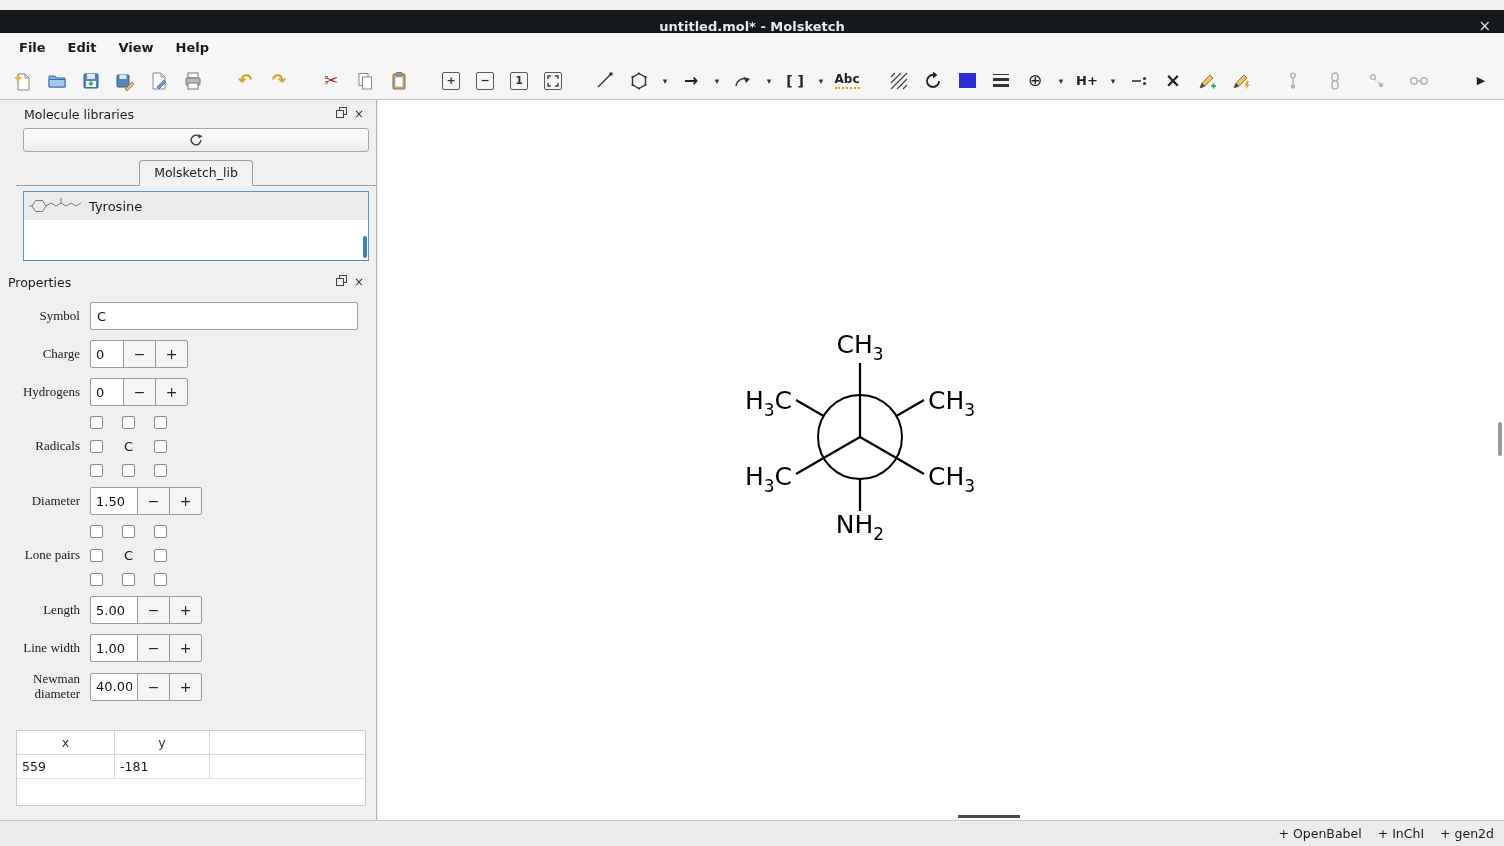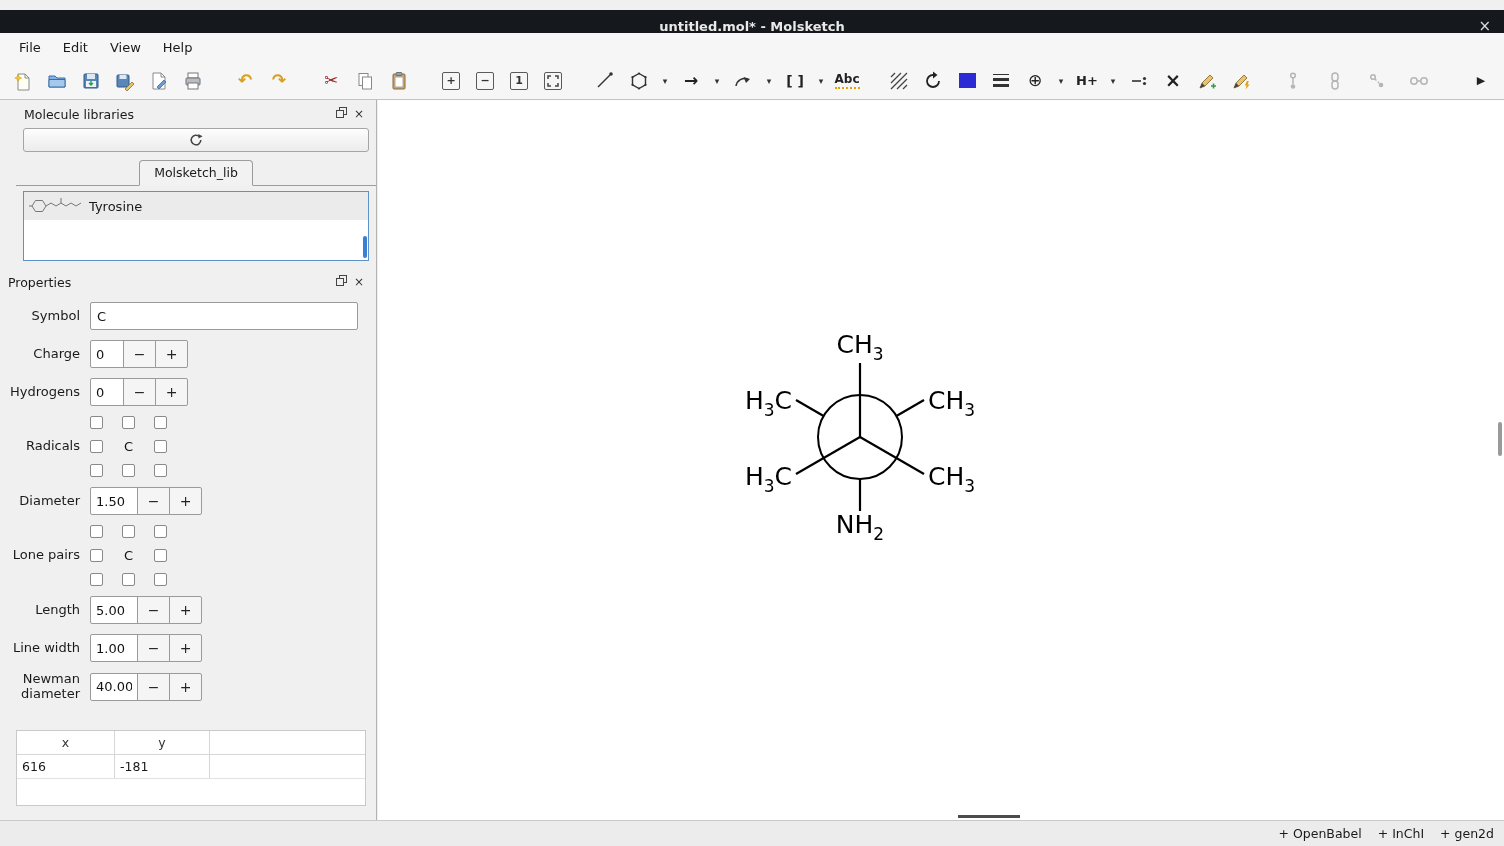--- a/index.html
+++ b/index.html
@@ -13,21 +13,21 @@
     position:absolute; left:0; top:10px; width:100%; height:33px;
     background:#15191d; color:#e9e9e9; display:flex; align-items:center; justify-content:center;
     font-size:13px; font-weight:bold;
   }
   .titlebar .close {
     position:absolute; right:13px; top:7px; font-size:15px; font-weight:normal; color:#dcdcdc; cursor:default;
   }
   
   .menubar {
     position:absolute; left:0; top:33px; width:100%; height:29px; background:#f6f6f6;
-    display:flex; align-items:center; padding-left:8px;
+    display:flex; align-items:center; padding-left:8px;font-weight:bold;
   }
   .menubar .mitem { padding:4px 11px; font-size:13px; }
   
   .toolbar {
     position:absolute; left:0; top:62px; width:100%; height:38px; background:#f6f6f6;
     border-bottom:1px solid #c3c3c3; display:flex; align-items:center; padding:0 8px;
   }
   .tbgroup { display:flex; align-items:center; gap:4px; margin-right:22px; }
   .tbtn {
     width:30px; height:30px; display:flex; align-items:center; justify-content:center;
@@ -78,21 +78,21 @@
     height:28px; display:flex; align-items:center; padding-left:3px;
     background:#ebebeb; font-size:13px;
   }
   .libscroll {
     position:absolute; right:1px; bottom:2px; width:4px; height:22px; background:#3b7fd4; border-radius:2px;
   }
   .props-body { padding:9px 0 0 4px; }
   .prow { display:flex; align-items:center; margin-bottom:10px; }
   .plabel {
     width:76px; flex:none; text-align:right; margin-right:10px;
-    font-size:13px; color:#1a1a1a; line-height:1.15;
+    font-size:13px; color:#1a1a1a; line-height:1.15;font-family:Liberation Serif, serif;
   }
   .txtinput {
     width:268px; height:28px; border:1px solid #9a9a9a; border-radius:2px;
     background:#fff; padding:0 6px; font:13px "DejaVu Sans", sans-serif; color:#111;
   }
   .spin { display:flex; }
   .spin input {
     height:28px; border:1px solid #9a9a9a; background:#fff; padding:0 5px;
     font:13px "DejaVu Sans", sans-serif; color:#111; border-radius:2px 0 0 2px;
   }
@@ -531,21 +531,21 @@
           </div>
         </div>
 
         <div class="coordtable">
           <div class="ct-row hdr">
             <div class="ct-cell c1">x</div>
             <div class="ct-cell c2">y</div>
             <div class="ct-cell c3"></div>
           </div>
           <div class="ct-row body">
-            <div class="ct-cell c1">616</div>
+            <div class="ct-cell c1">559</div>
             <div class="ct-cell c2">-181</div>
             <div class="ct-cell c3"></div>
           </div>
         </div>
 
       </div>
     </div>
   </div>
 
   <div class="canvas">

